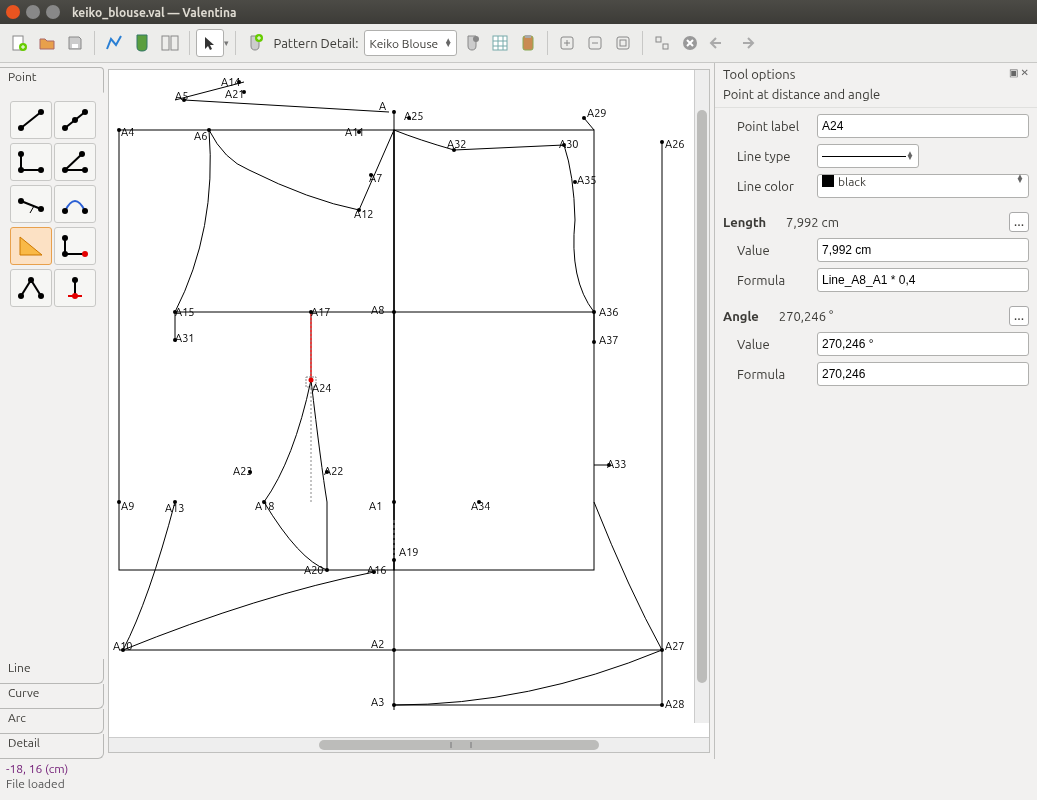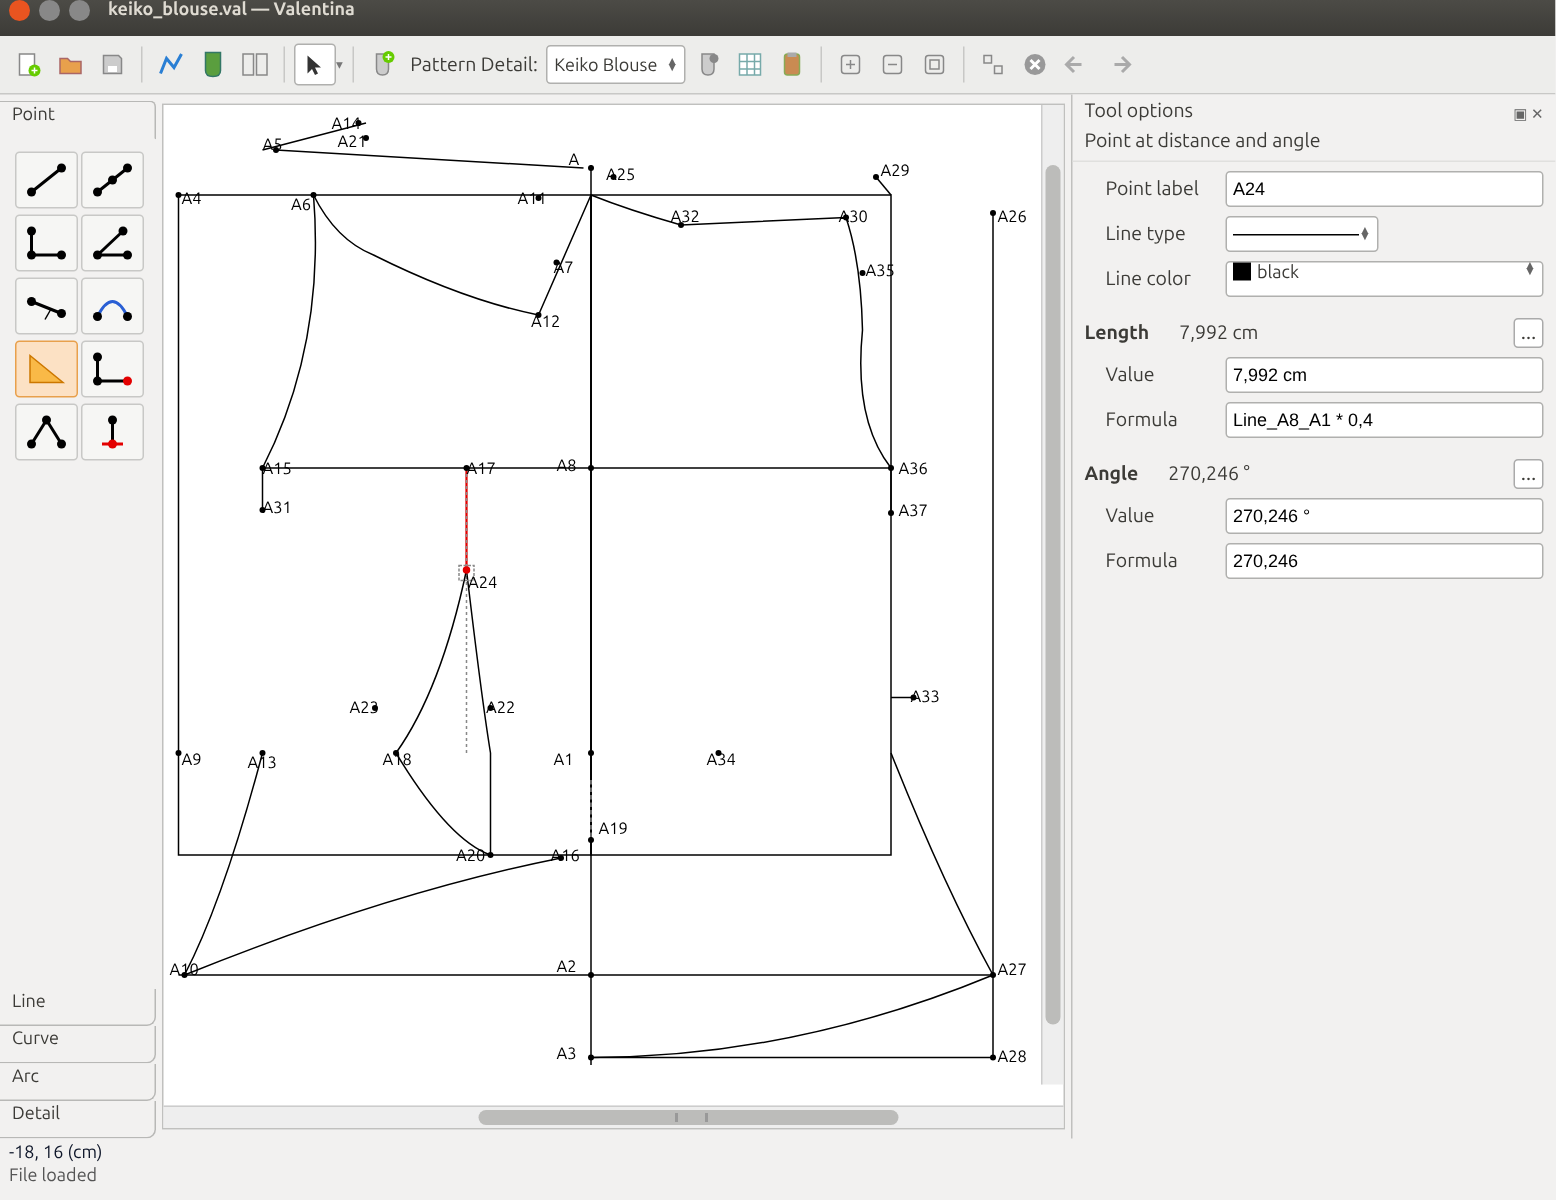--- a/index.html
+++ b/index.html
@@ -1,16 +1,16 @@
 <!DOCTYPE html>
 <html><head>
 <meta charset="utf-8">
 <style>
 body{margin:0;font-family:"Ubuntu",Arial,sans-serif;font-size:12px;color:#3c3b37;background:#f2f1f0;width:1037px;height:800px;overflow:hidden}
-.titlebar{height:24px;background:linear-gradient(#4c4b46,#3c3b37);display:flex;padding:0 6px;color:#dfdbd2}
+.titlebar{height:24px;background:linear-gradient(#4c4b46,#3c3b37);display:flex;align-items:center;padding:0 6px;color:#dfdbd2}
 .winbtn{width:14px;height:14px;border-radius:50%;margin-right:6px;display:inline-block}
 .c1{background:#e95420}.c2{background:#888}.c3{background:#888}
 .titletext{margin-left:6px;font-weight:bold;font-size:12px}
 .toolbar{height:38px;background:#ededeb;border-bottom:1px solid #c8c8c6;display:flex;align-items:center;padding:0 6px;gap:2px}
 .tbtn{width:26px;height:26px;display:flex;align-items:center;justify-content:center;border-radius:3px}
 .tsep{width:1px;height:24px;background:#c8c8c6;margin:0 4px}
 .tlabel{font-size:13px;margin:0 4px}
 .combo{height:24px;border:1px solid #b0b0ae;background:#fff;border-radius:3px;display:flex;align-items:center;padding:0 4px;font-size:12px}
 .combo .arrows{margin-left:6px;font-size:8px;line-height:4px;color:#666}
 .main{display:flex;height:696px}
@@ -26,36 +26,36 @@
 .canvaswrap{flex:1;display:flex;flex-direction:column;border:1px solid #c0c0be;margin:6px 4px 6px 4px;background:#fff;position:relative}
 .canvas{flex:1;overflow:hidden;position:relative}
 svg.pattern{position:absolute;top:0;left:0}
 .ptlabel{font-size:11px;fill:#000}
 .hscroll{height:14px;background:#eee;border-top:1px solid #ccc;position:relative}
 .hscroll .thumb{position:absolute;left:210px;width:280px;top:2px;height:10px;background:#bcbcba;border-radius:5px}
 .hscroll .thumb::after{content:"";position:absolute;left:50%;top:2px;width:18px;height:6px;margin-left:-9px;border-left:2px solid #999;border-right:2px solid #999}
 .vscroll{width:14px;background:#eee;border-left:1px solid #ccc;position:absolute;right:0;top:0;bottom:14px}
 .vscroll .thumb{position:absolute;top:40px;bottom:40px;left:2px;right:2px;background:#bcbcba;border-radius:5px}
 .rightpanel{width:322px;border-left:1px solid #c0c0be;background:#f2f1f0;display:flex;flex-direction:column}
-.panelhead{padding:4px 8px;font-size:13px;display:flex;align-items:flex-end}
+.panelhead{padding:4px 8px;font-size:13px;display:flex;align-items:flex-start}
 .panelhead .icons{margin-left:auto;font-size:10px;color:#666}
 .panelsub{padding:2px 8px 6px;font-weight:normal;font-size:13px;border-bottom:1px solid #e0e0de}
 .form{padding:6px 8px}
 .row{display:flex;align-items:center;margin-bottom:6px}
 .row label{width:80px;padding-left:14px;font-size:13px}
 .heading{font-weight:bold;font-size:13px;margin:14px 0 6px 0;display:flex;align-items:center}
 .heading .val{font-weight:normal;margin-left:20px}
 .heading .more{margin-left:auto;width:18px;height:18px;border:1px solid #aaa;border-radius:3px;display:flex;align-items:center;justify-content:center;font-size:10px;background:#fff}
 input.field,select.field,.fakeselect{flex:1;height:22px;border:1px solid #b0b0ae;border-radius:3px;padding:0 4px;font-size:12px;background:#fff}
 .fakeselect{display:flex;align-items:flex-start}
 .fakeselect .sw{display:inline-block;width:12px;height:12px;background:#000;margin-right:4px}
 .fakeselect .arrows,.linesel .arrows{margin-left:auto;font-size:8px;line-height:4px;color:#666}
 .linesel{flex:1;height:22px;border:1px solid #b0b0ae;border-radius:3px;background:#fff;display:flex;align-items:center;padding:0 4px;max-width:92px}
 .linesel .line{flex:1;height:0;border-top:1px solid #000}
-.status{height:18px;padding:0 6px;font-size:12px;color:#0f172a;display:flex;align-items:center}
+.status{height:18px;padding:0 6px;font-size:12px;color:#701a75;display:flex;align-items:center}
 .status2{height:18px;padding:0 6px;font-size:12px;color:#555}
 .pt{fill:#000}
 .red{stroke:#e30000}
 </style>
 </head>
 <body>
 
 <div class="titlebar">
   <span class="winbtn c1"></span>
   <span class="winbtn c2"></span>

